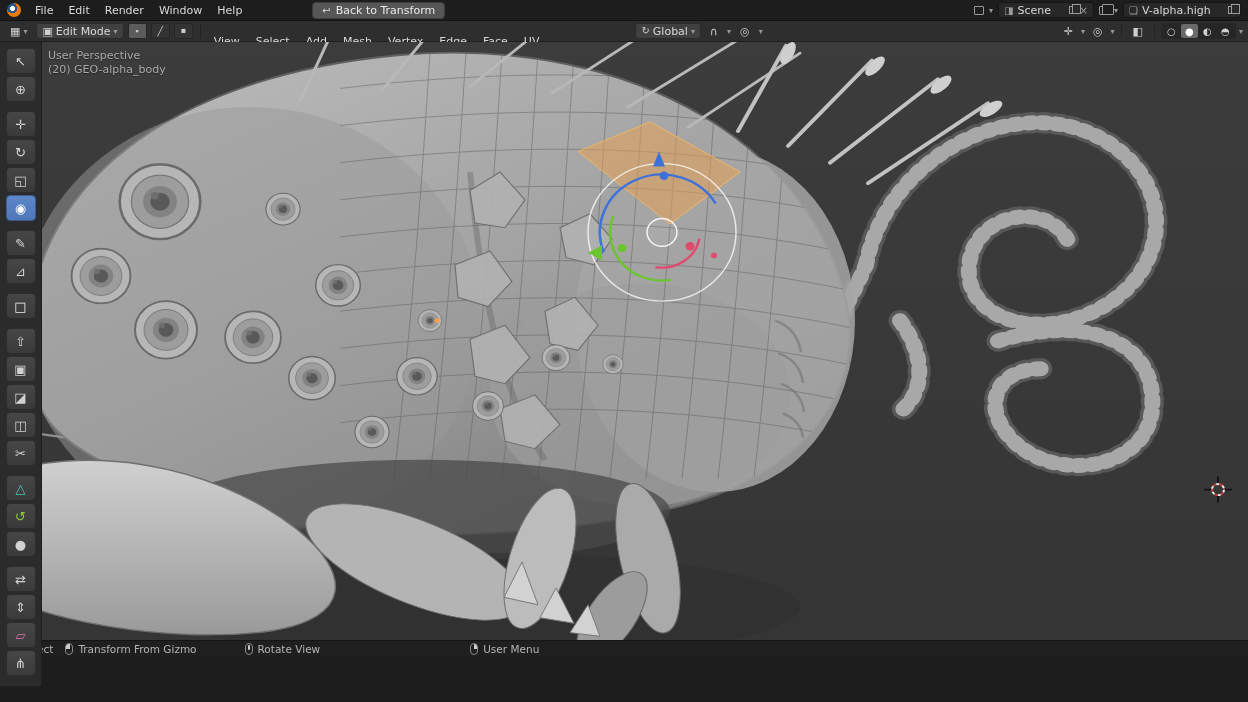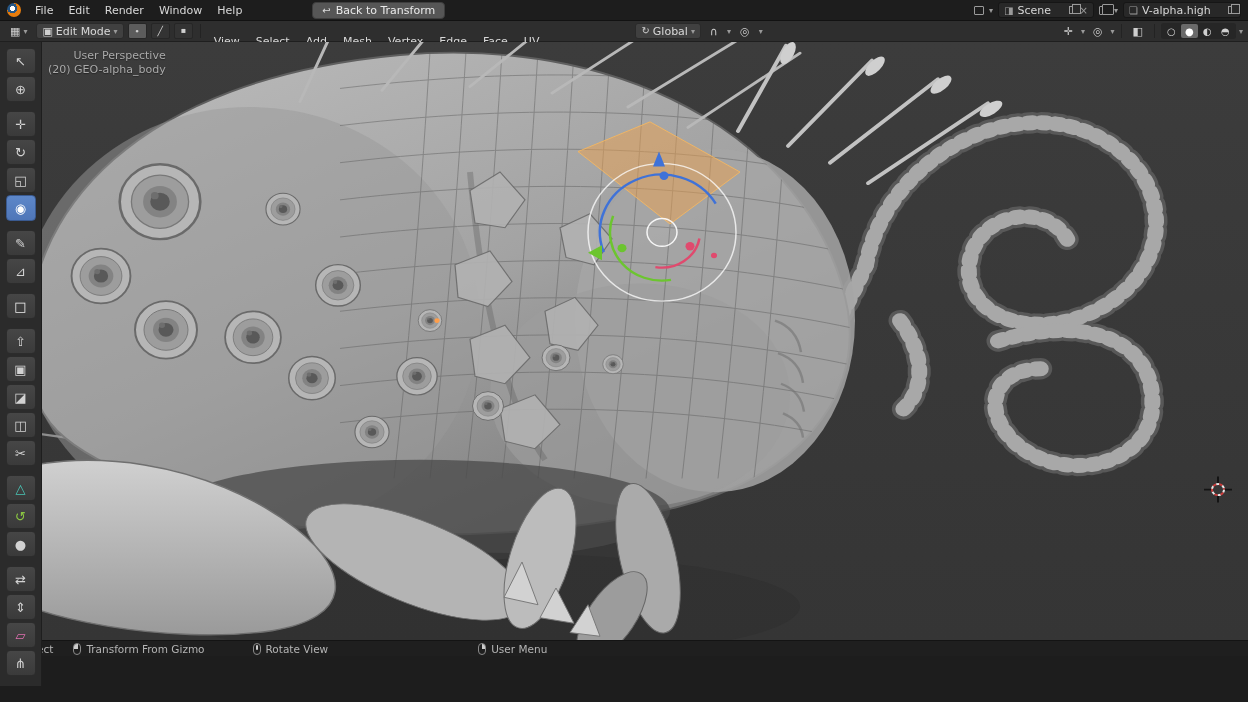--- a/index.html
+++ b/index.html
@@ -48,21 +48,21 @@
     border-right:1px solid #1e1e1e;display:flex;flex-direction:column;align-items:center;
     padding-top:6px;gap:2px;z-index:5;}
   .tool{width:30px;height:26px;border-radius:4px;background:linear-gradient(#464646,#3a3a3a);
     border:1px solid #2c2c2c;display:flex;align-items:center;justify-content:center;
     font-size:13px;color:#d2d2d2;}
   .tool.active{background:linear-gradient(#5d87c9,#4f76b8);border-color:#3a5a90;color:#fff;}
   .tgap{height:5px;flex:none;}
   .t-white{color:#ececec;} .t-teal{color:#49c5b5;} .t-green{color:#8ac542;} .t-pink{color:#e070b0;}
 
   
-  .viewport{position:absolute;top:42px;left:0;right:0;bottom:16px;background:#3a3a3a;overflow:hidden;text-align:right;}
+  .viewport{position:absolute;top:42px;left:0;right:0;bottom:16px;background:#3a3a3a;overflow:hidden;}
   .vp-svg{position:absolute;inset:0;width:100%;height:100%;}
   .vp-overlay{position:absolute;left:48px;top:7px;color:#a9a9a9;line-height:14px;z-index:4;
     text-shadow:0 1px 1px rgba(0,0,0,.4);}
 
   
   .statusbar{position:absolute;bottom:0;left:0;right:0;height:16px;background:#1f1f1f;
     border-top:1px solid #141414;display:flex;align-items:center;padding:0 8px;color:#b4b4b4;font-size:10.5px;}
   .hint{display:flex;align-items:center;gap:5px;}
   .mouse{width:8px;height:12px;border:1px solid #8a8a8a;border-radius:4px;position:relative;display:inline-block;flex:none;}
   .mouse::after{content:'';position:absolute;background:#cdcdcd;}
@@ -432,21 +432,21 @@
       <div>User Perspective</div>
       <div>(20) GEO-alpha_body</div>
     </div>
   </div>
 
   <div class="statusbar">
     <div class="hint">
       <span class="mouse left"></span>
       <span>Select</span>
     </div>
-    <div class="hint" style="margin-left:20px;justify-content:space-between;">
+    <div class="hint" style="margin-left:12px;justify-content:space-between;">
       <span class="mouse left"></span>
       <span>Transform From Gizmo</span>
     </div>
     <div class="hint" style="margin-left:48px;">
       <span class="mouse middle"></span>
       <span>Rotate View</span>
     </div>
     <div class="hint" style="margin-left:150px;">
       <span class="mouse right"></span>
       <span>User Menu</span>

